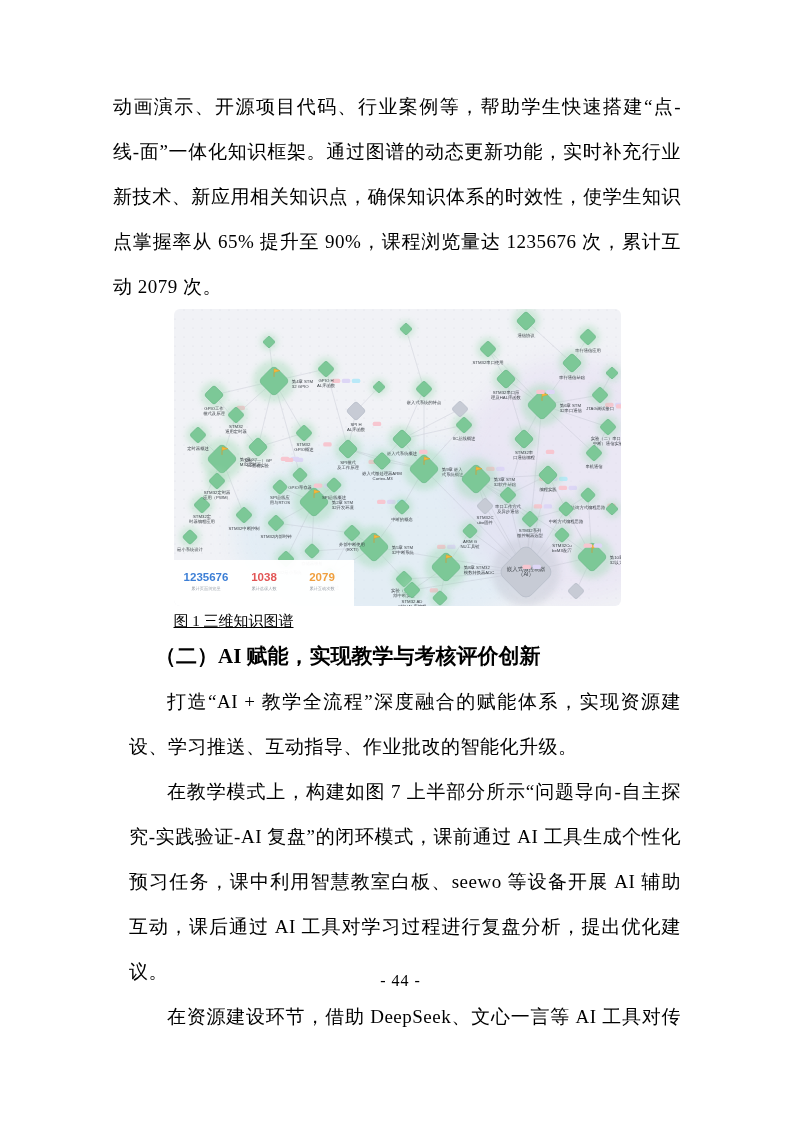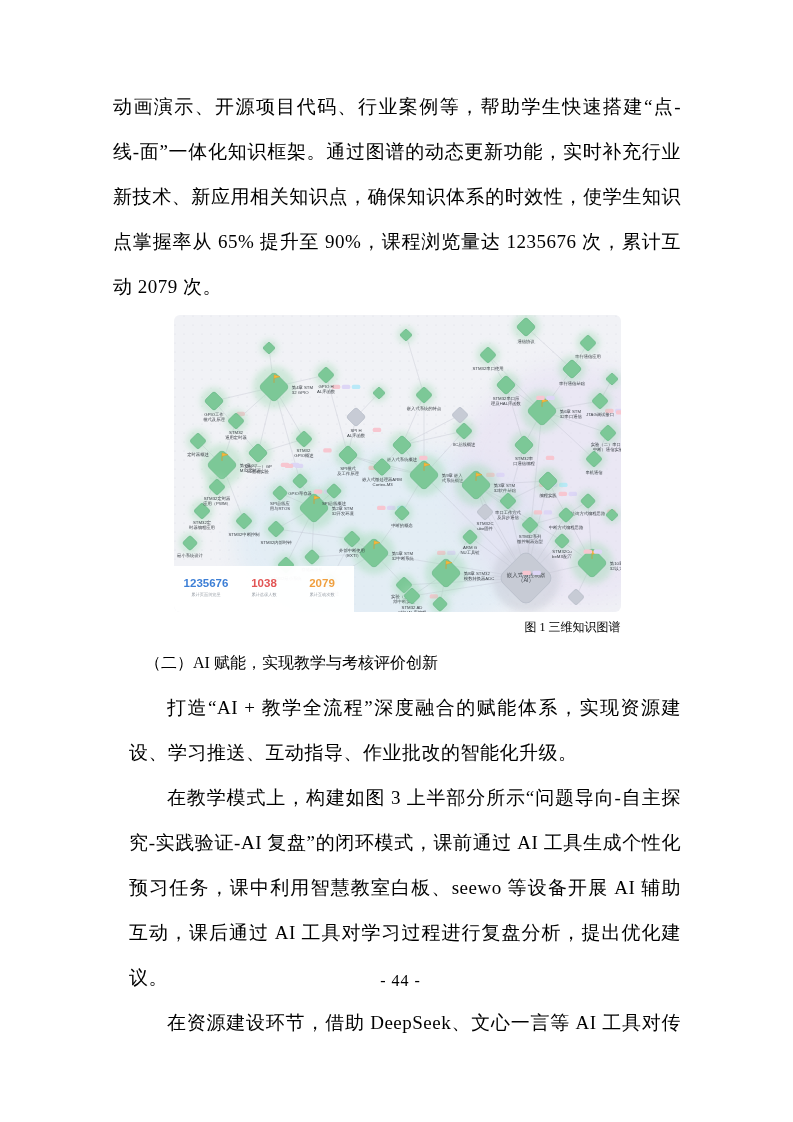--- a/index.html
+++ b/index.html
@@ -3,24 +3,24 @@
 <meta charset="utf-8">
 <style>
   html,body{margin:0;padding:0;background:#ffffff;}
   .page{
     position:relative;width:793px;height:1042px;background:#ffffff;overflow:hidden;
     font-family:"Liberation Serif","DejaVu Serif",serif;color:#000;padding-left:8px;
   }
   .content{position:absolute;left:113px;width:568px;top:84px;}
   .para{font-size:19px;line-height:45px;text-align:justify;margin:0;letter-spacing:.5px;}
   .indent{text-indent:2em;margin-left:16px;}
-  .h2{font-weight:normal;font-size:16px;line-height:45px;text-indent:2em;margin:0;}
-  .figwrap{width:447px;margin:6px auto 0;}
+  .h2{font-weight:bold;font-size:21px;line-height:45px;text-indent:2em;margin:0;}
+  .figwrap{width:447px;margin:0 auto 0;}
   .graphbox{width:447px;height:297px;border-radius:6px;overflow:hidden;}
-  .caption{text-align:right;font-size:12px;line-height:26px;margin:2px 0 0;}
+  .caption{text-align:left;font-size:15px;line-height:26px;margin:2px 0 0;text-decoration:underline;}
   .footer{position:absolute;bottom:52px;left:0;width:100%;text-align:center;font-size:16px;letter-spacing:1px;}
   svg text{font-family:"Liberation Sans","DejaVu Sans",sans-serif;}
 </style>
 </head>
 <body>
 
 <div class="page">
   <div class="content">
 
     <p class="para">动画演示、开源项目代码、行业案例等，帮助学生快速搭建“点-线-面”一体化知识框架。通过图谱的动态更新功能，实时补充行业新技术、新应用相关知识点，确保知识体系的时效性，使学生知识点掌握率从 65% 提升至 90%，课程浏览量达 1235676 次，累计互动 2079 次。</p>
@@ -513,18 +513,18 @@
               <text x="90" y="281" text-anchor="middle" font-size="4.2" fill="#9aa0a8">累计选课人数</text>
               <text x="148" y="272" text-anchor="middle" font-size="11.5" fill="#f09f3f" font-weight="bold">2079</text>
               <text x="148" y="281" text-anchor="middle" font-size="4.2" fill="#9aa0a8">累计互动次数</text>
             </g>
           </svg></div>
       <p class="caption">图 1 三维知识图谱</p>
     </div>
 
     <p class="h2">（二）AI 赋能，实现教学与考核评价创新</p>
     <p class="para indent">打造“AI + 教学全流程”深度融合的赋能体系，实现资源建设、学习推送、互动指导、作业批改的智能化升级。</p>
-    <p class="para indent">在教学模式上，构建如图 3 上半部分所示“问题导向-自主探究-实践验证-AI 复盘”的闭环模式，课前通过 AI 工具生成个性化预习任务，课中利用智慧教室白板、seewo 等设备开展 AI 辅助互动，课后通过 AI 工具对学习过程进行复盘分析，提出优化建议。</p>
+    <p class="para indent">在教学模式上，构建如图 7 上半部分所示“问题导向-自主探究-实践验证-AI 复盘”的闭环模式，课前通过 AI 工具生成个性化预习任务，课中利用智慧教室白板、seewo 等设备开展 AI 辅助互动，课后通过 AI 工具对学习过程进行复盘分析，提出优化建议。</p>
     <p class="para indent">在资源建设环节，借助 DeepSeek、文心一言等 AI 工具对传统教学视频、课件进行碎片化拆分与重点标注，生成 15-30 分钟的精品</p>
   </div>
 
   <div class="footer">- 44 -</div>
 </div>
 
 </body></html>

